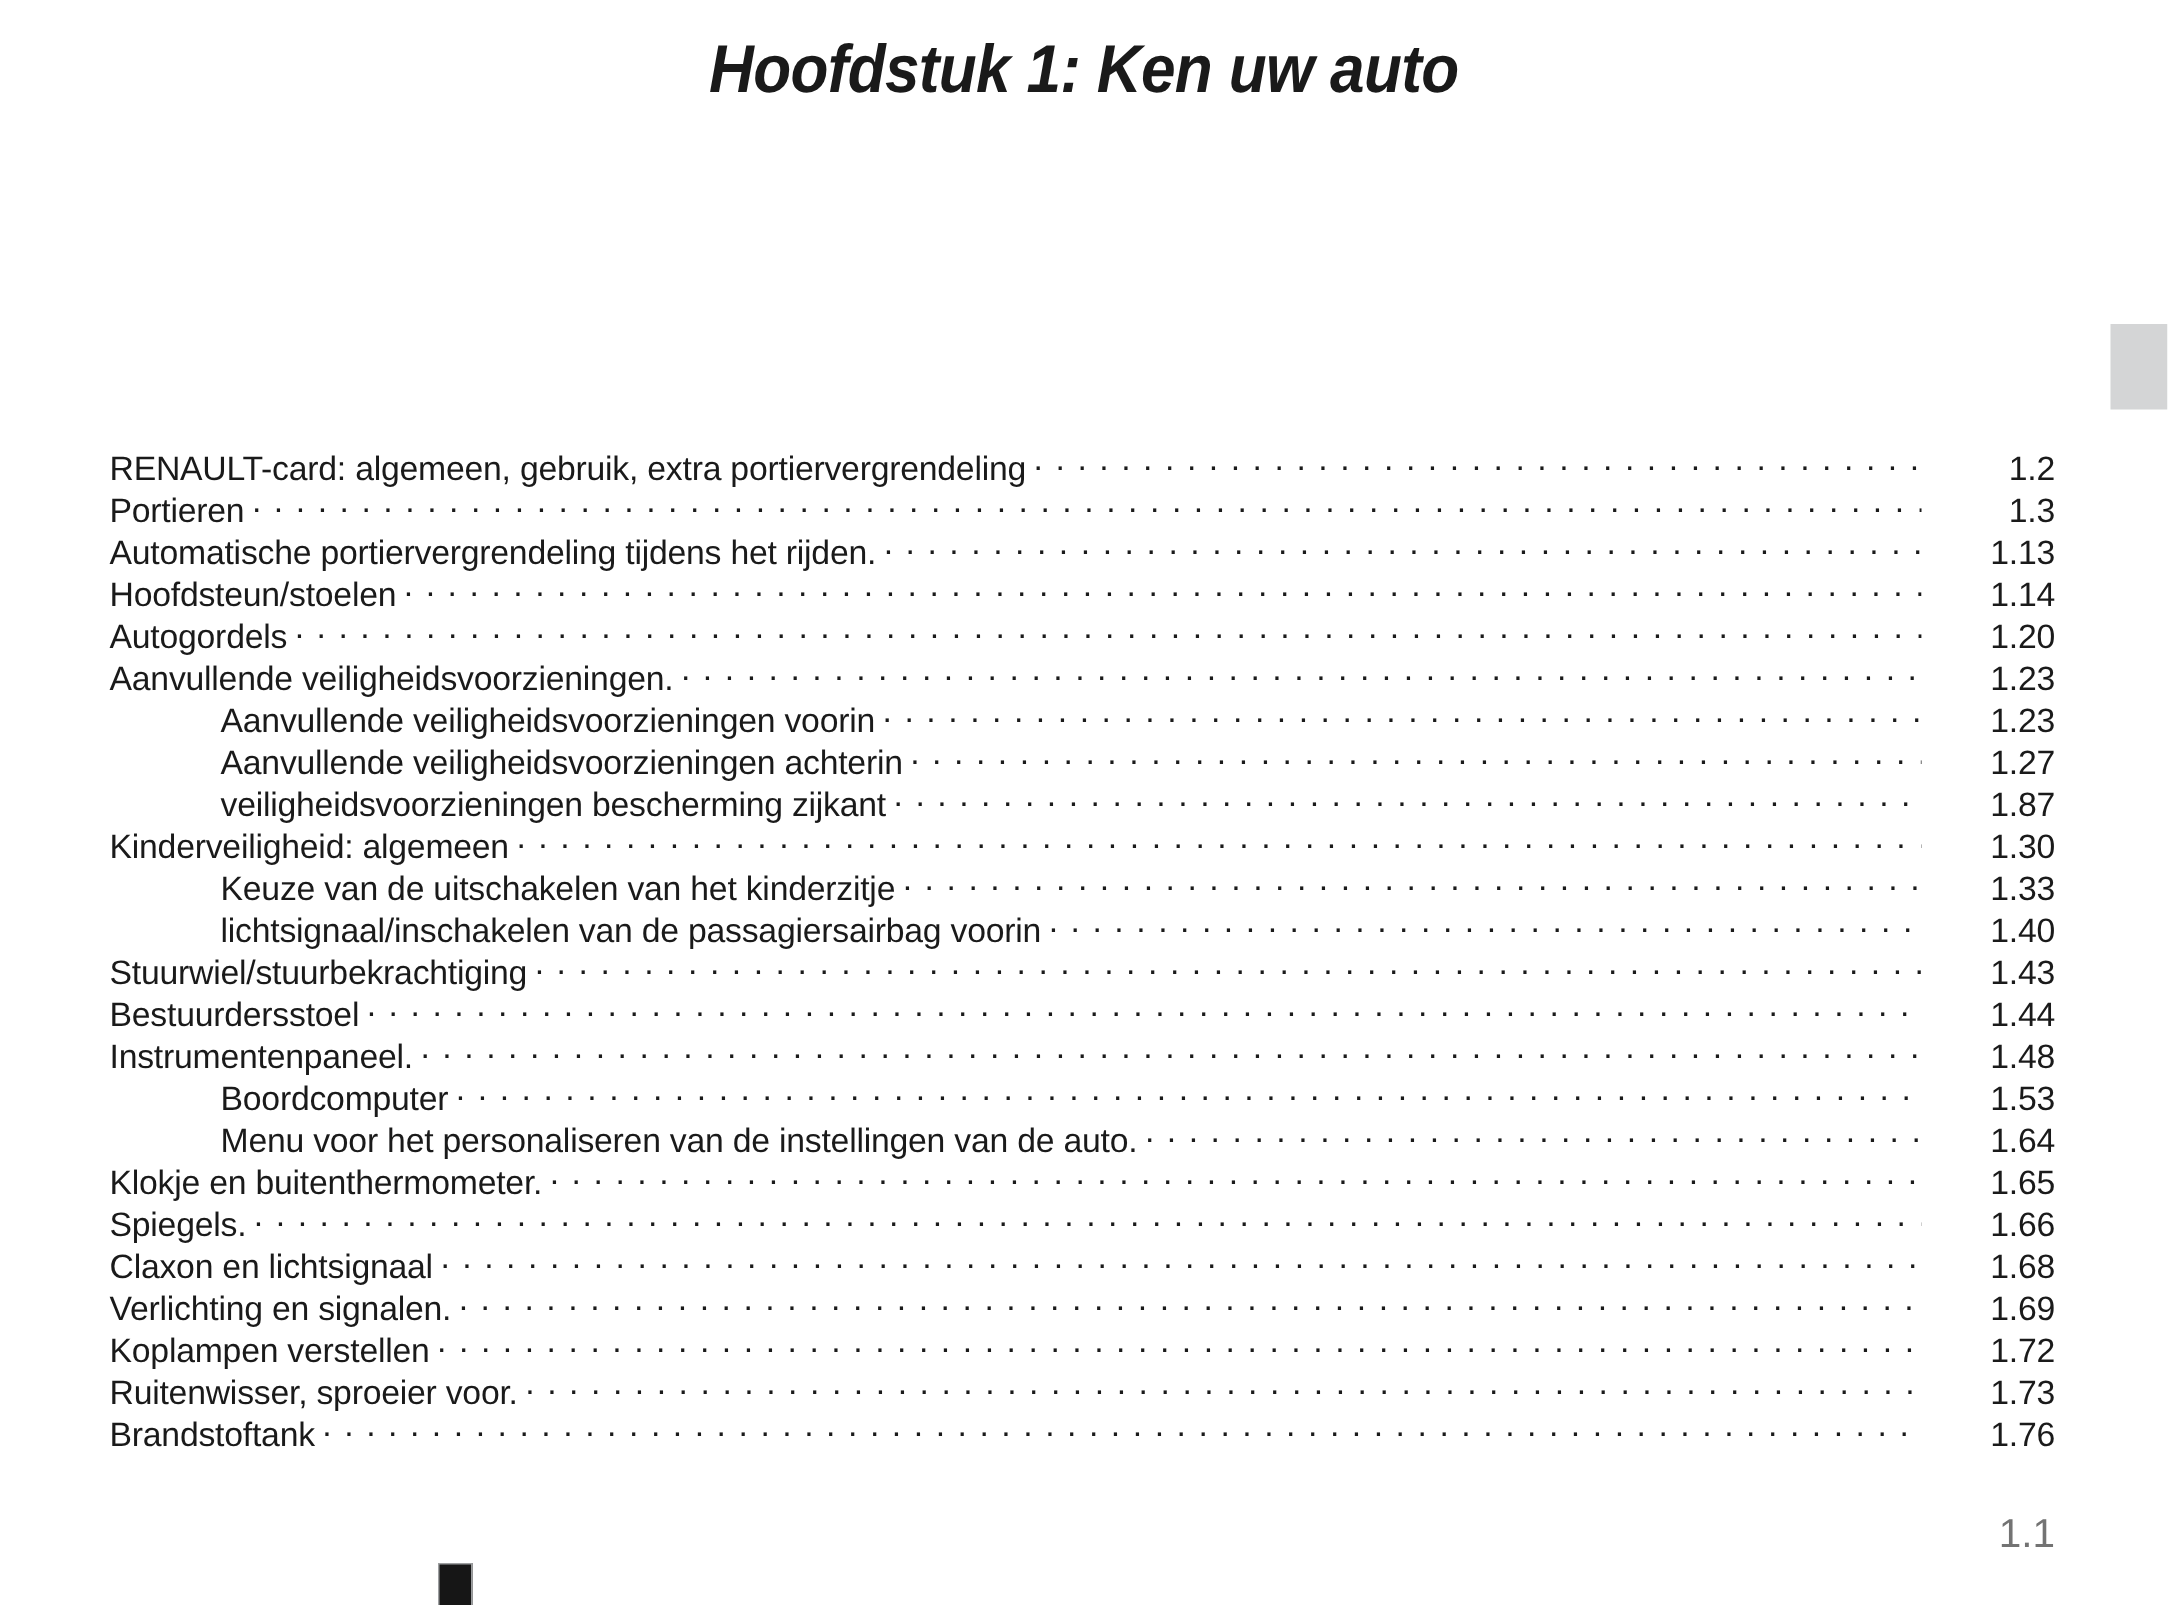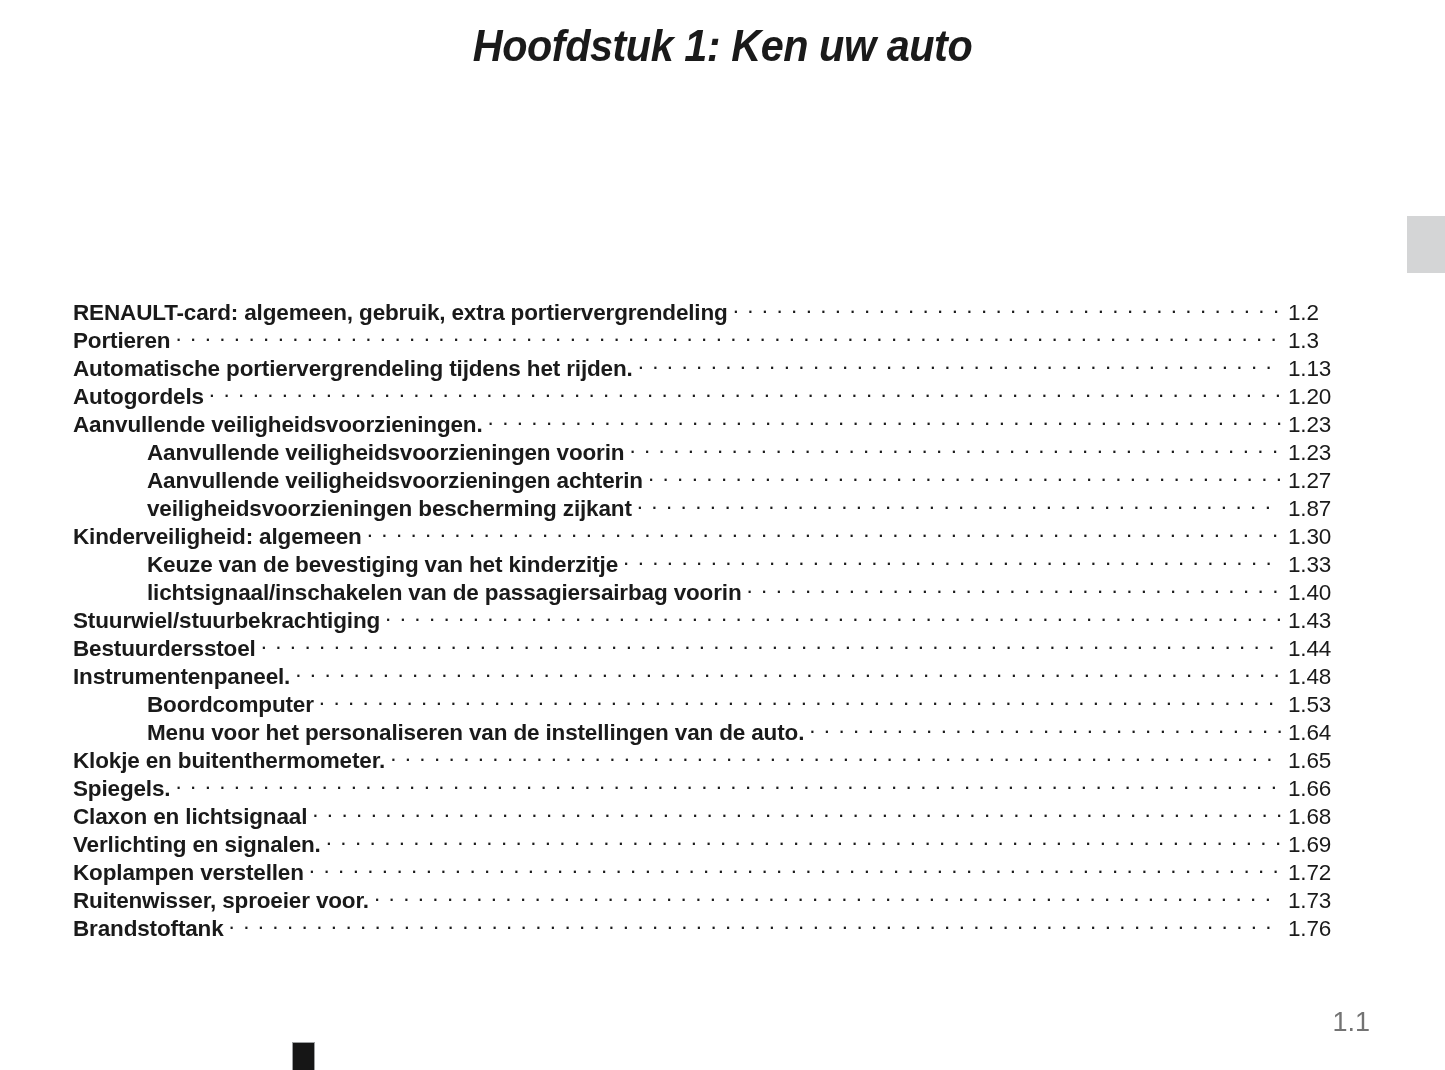--- a/index.html
+++ b/index.html
@@ -70,42 +70,41 @@
     font-size: 22.5px;
     line-height: 28px;
     white-space: nowrap;
   }
   .toc-row.indent .toc-label {
     padding-left: 74px;
   }
   .toc-label {
     flex: 0 0 auto;
     letter-spacing: -0.15px;
-    font-weight: bold;
   }
   .toc-leader {
     flex: 1 1 auto;
     overflow: hidden;
     height: 28px;
     position: relative;
     margin: 0 7px 0 5px;
   }
   .toc-leader::before {
     content: ". . . . . . . . . . . . . . . . . . . . . . . . . . . . . . . . . . . . . . . . . . . . . . . . . . . . . . . . . . . . . . . . . . . . . . . . . . . . . . . . . . . . . . . . . . . . . . . . . . . . .";
     position: absolute;
     left: 0;
     bottom: 0;
     font-size: 22.5px;
     line-height: 28px;
     letter-spacing: 1.05px;
     color: #1a1a1a;
   }
   .toc-page {
     flex: 0 0 82px;
-    text-align: left;
+    text-align: right;
     letter-spacing: -0.15px;
   }
 
   
   #footer-folio {
     position: absolute;
     left: 1180px;
     top: 1007px;
     width: 190px;
     text-align: right;
@@ -130,20 +129,25 @@
       <span class="toc-label">Portieren</span>
       <span class="toc-leader"></span>
       <span class="toc-page">1.3</span>
     </div>
     <div class="toc-row">
       <span class="toc-label">Automatische portiervergrendeling tijdens het rijden.</span>
       <span class="toc-leader"></span>
       <span class="toc-page">1.13</span>
     </div>
     <div class="toc-row">
+      <span class="toc-label">Hoofdsteun/stoelen</span>
+      <span class="toc-leader"></span>
+      <span class="toc-page">1.14</span>
+    </div>
+    <div class="toc-row">
       <span class="toc-label">Autogordels</span>
       <span class="toc-leader"></span>
       <span class="toc-page">1.20</span>
     </div>
     <div class="toc-row">
       <span class="toc-label">Aanvullende veiligheidsvoorzieningen.</span>
       <span class="toc-leader"></span>
       <span class="toc-page">1.23</span>
     </div>
     <div class="toc-row indent">
@@ -160,21 +164,21 @@
       <span class="toc-label">veiligheidsvoorzieningen bescherming zijkant</span>
       <span class="toc-leader"></span>
       <span class="toc-page">1.87</span>
     </div>
     <div class="toc-row">
       <span class="toc-label">Kinderveiligheid: algemeen</span>
       <span class="toc-leader"></span>
       <span class="toc-page">1.30</span>
     </div>
     <div class="toc-row indent">
-      <span class="toc-label">Keuze van de bevestiging van het kinderzitje</span>
+      <span class="toc-label">Keuze van de uitschakelen van het kinderzitje</span>
       <span class="toc-leader"></span>
       <span class="toc-page">1.33</span>
     </div>
     <div class="toc-row indent">
       <span class="toc-label">lichtsignaal/inschakelen van de passagiersairbag voorin</span>
       <span class="toc-leader"></span>
       <span class="toc-page">1.40</span>
     </div>
     <div class="toc-row">
       <span class="toc-label">Stuurwiel/stuurbekrachtiging</span>

